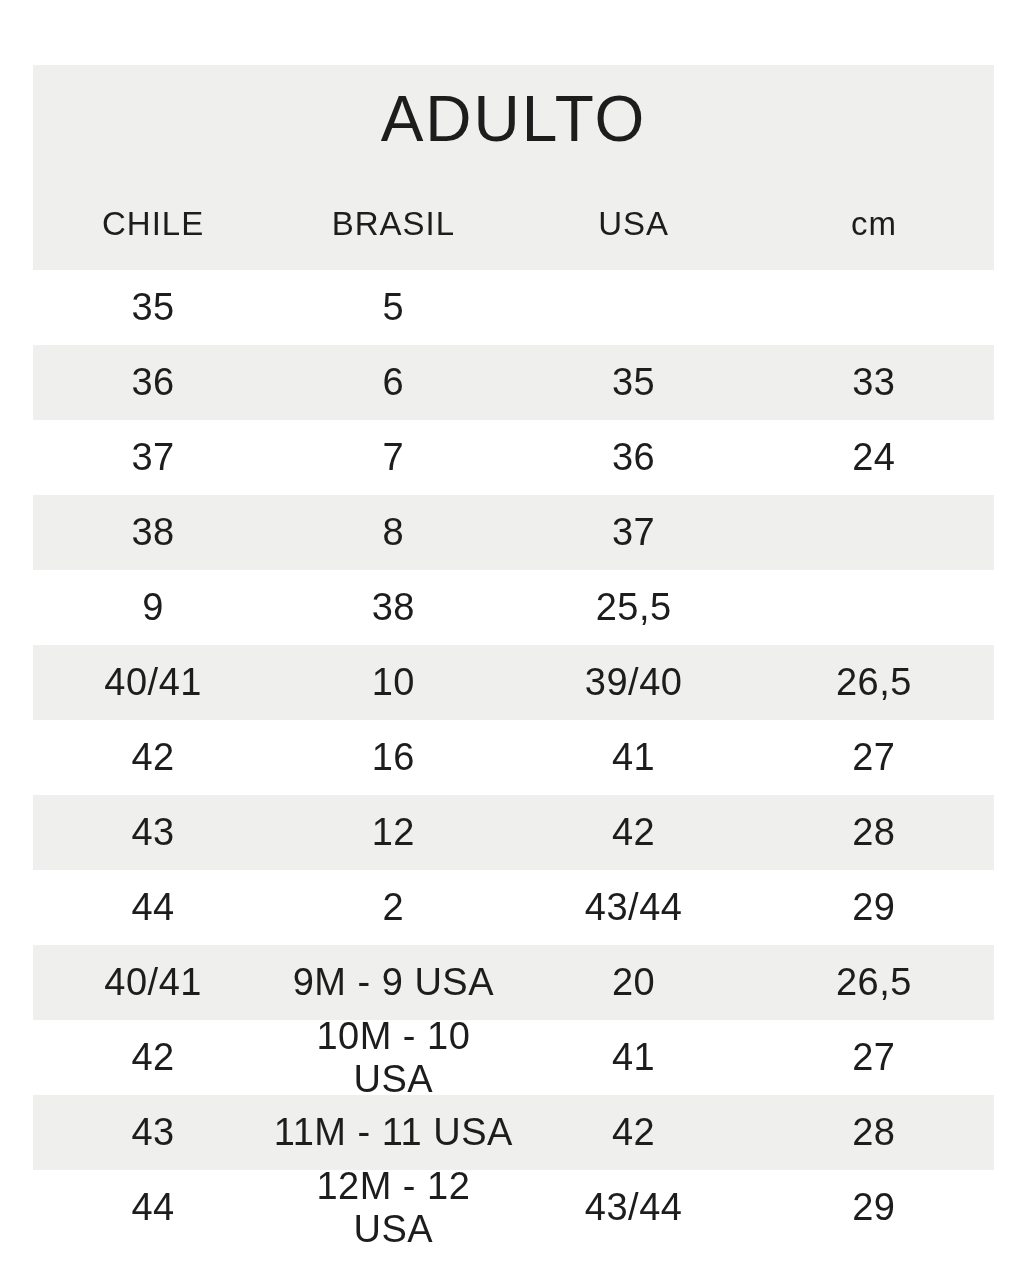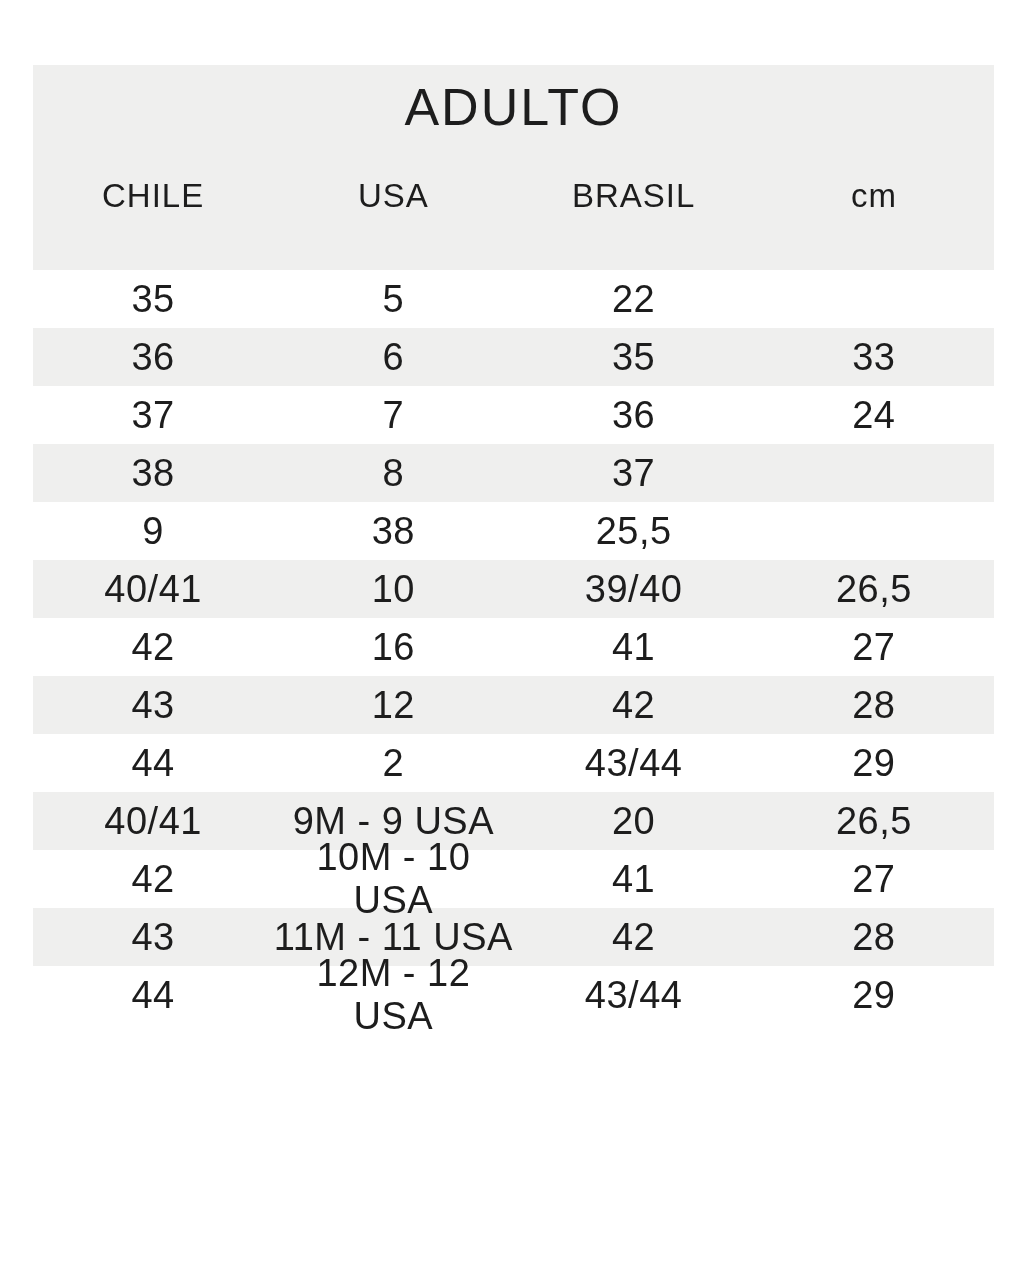--- a/index.html
+++ b/index.html
@@ -21,44 +21,44 @@
     top: 65px;
     width: 961px;
   }
   .table-header {
     background: var(--stripe, #efefee);
     height: 205px;
     overflow: hidden;
   }
   .table-title {
     height: 84px;
-    padding-top: 0;
+    padding-top: 12px;
     display: flex;
     align-items: center;
     justify-content: center;
-    font-size: 52px;
+    font-size: 64px;
     letter-spacing: 2px;
     color: var(--ink, #1d1d1d);
   }
   .columns-row {
     display: flex;
     margin-top: 28px;
     height: 70px;
-    align-items: flex-start;
+    align-items: center;
   }
   .col-header {
     width: 25%;
     text-align: center;
     font-size: 33px;
     letter-spacing: 1px;
     color: var(--ink, #1d1d1d);
   }
   .table-body .row {
     display: flex;
-    height: 58px;
+    height: 75px;
     align-items: center;
   }
   .table-body .row:nth-child(even) {
     background: var(--stripe, #efefee);
   }
   .cell {
     width: 25%;
     text-align: center;
     font-size: 38px;
     letter-spacing: 0.5px;
@@ -66,30 +66,29 @@
   }
 </style>
 </head>
 <body style="--stripe: #efefee; --ink: #1d1d1d; background: rgb(255, 255, 255);">
 
 <div class="size-table">
   <div class="table-header">
     <div class="table-title">ADULTO</div>
     <div class="columns-row">
       <div class="col-header">CHILE</div>
+      <div class="col-header">BRASIL</div>
       <div class="col-header">USA</div>
-      <div class="col-header">BRASIL</div>
       <div class="col-header">cm</div>
     </div>
   </div>
   <div class="table-body">
       <div class="row">
         <div class="cell">35</div>
         <div class="cell">5</div>
-        <div class="cell">22</div>
       </div>
       <div class="row">
         <div class="cell">36</div>
         <div class="cell">6</div>
         <div class="cell">35</div>
         <div class="cell">33</div>
       </div>
       <div class="row">
         <div class="cell">37</div>
         <div class="cell">7</div>

